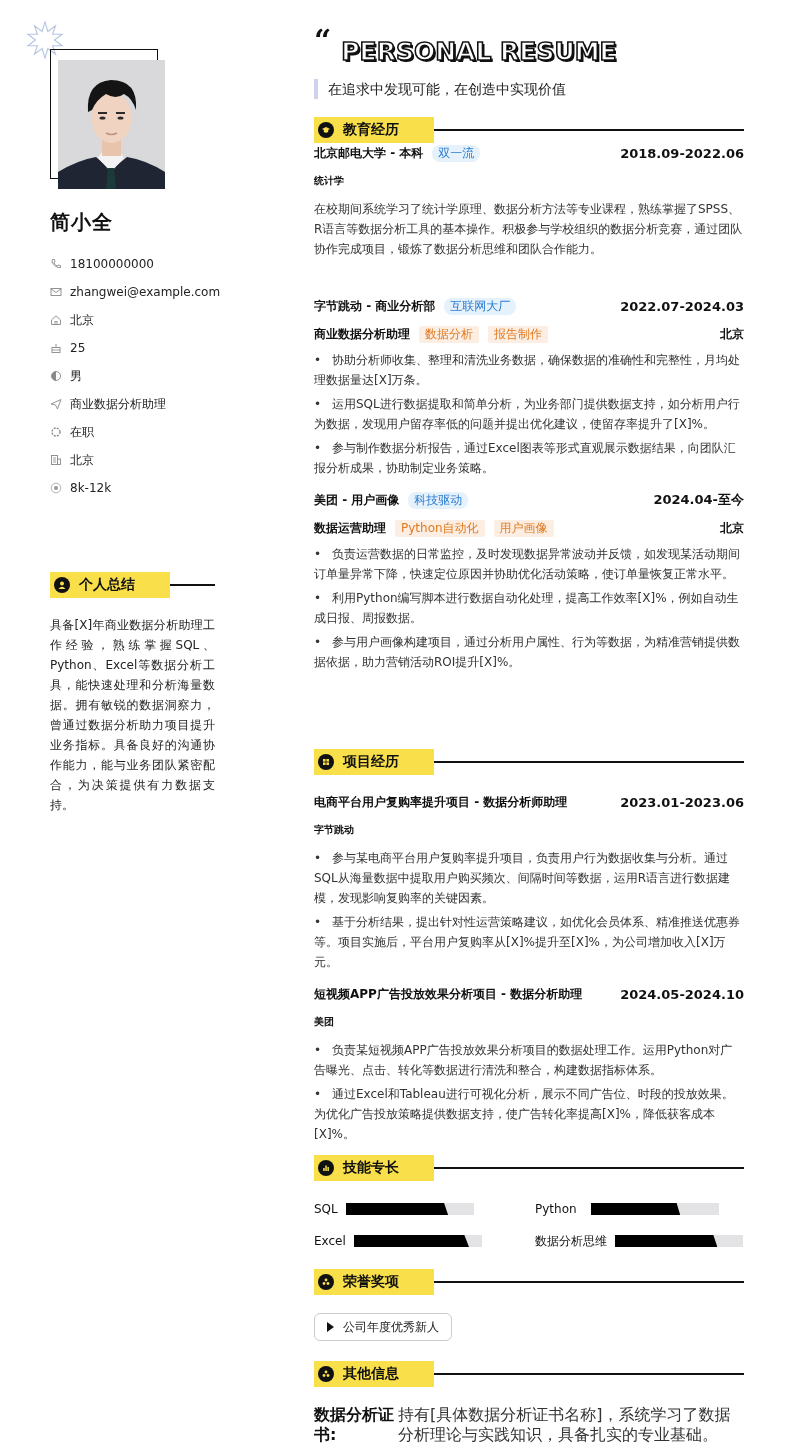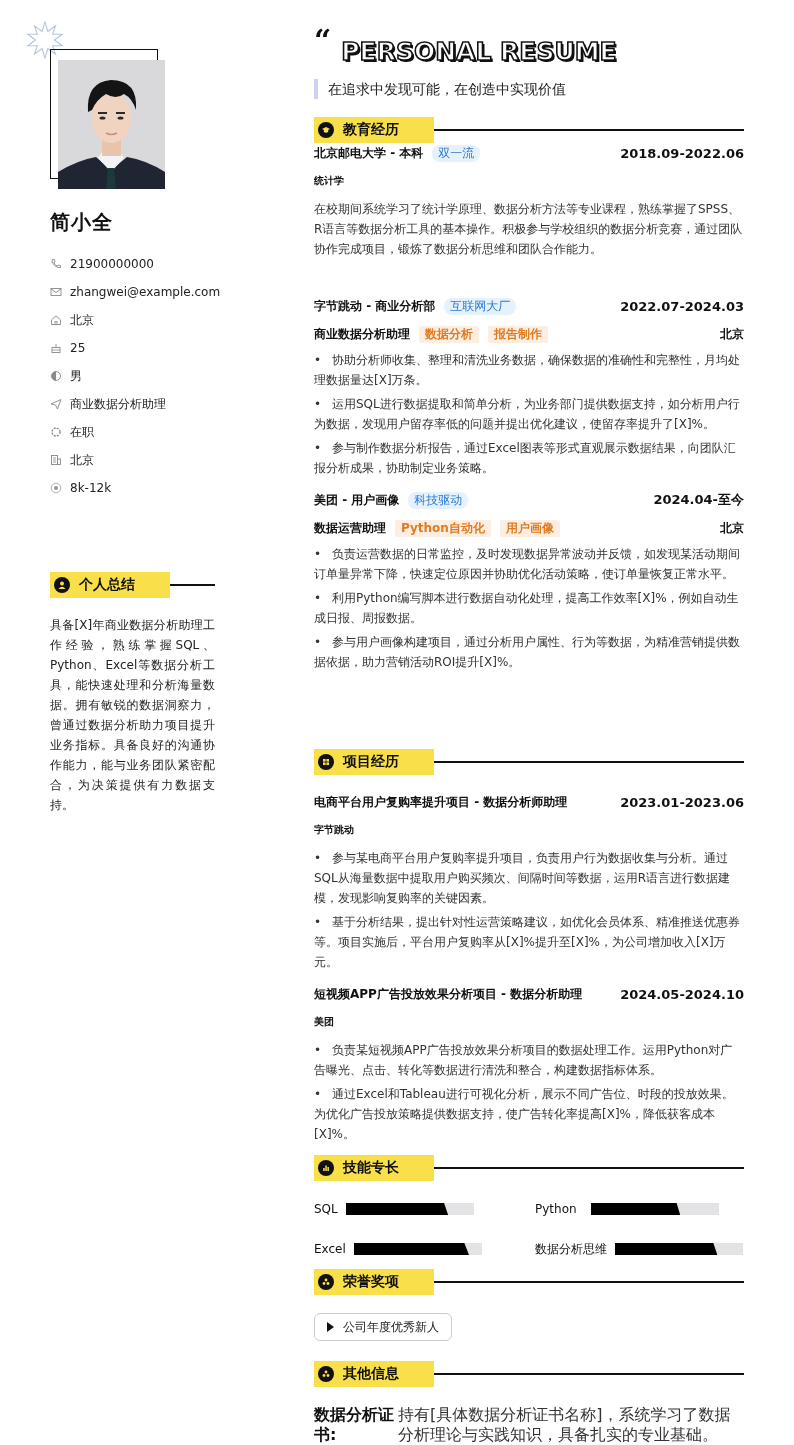--- a/index.html
+++ b/index.html
@@ -34,28 +34,28 @@
   .motto { position: absolute; left: 0; top: 79px; height: 20px; border-left: 4px solid #cdd3ea; padding-left: 10px; font-size: 14px; line-height: 20px; color: #222; }
 
   .section { position: absolute; left: 0; width: 430px; }
   .section .sec-badge { width: 120px; }
 
   .row { display: flex; justify-content: space-between; align-items: center; font-size: 12px; color: #111; height: 20px; }
   .row .left { display: flex; align-items: center; font-weight: bold; }
   .row .right { font-weight: bold; font-size: 13px; }
   .tag { display: inline-block; font-weight: normal; font-size: 12px; padding: 0 6px; height: 17px; line-height: 17px; margin-left: 9px; border-radius: 2px; }
   .tag.blue { background: #e5f1fb; color: #2b7cd0; border-radius: 8px; }
-  .tag.orange { background: #fdeee3; color: #e07b20; font-weight: bold; }
+  .tag.orange { background: #fdeee3; color: #e07b20; }
   .sub { font-size: 10px; font-weight: bold; color: #111; height: 20px; line-height: 20px; }
   .para { font-size: 12px; line-height: 20px; color: #333; }
   .bullets { list-style: none; }
   .bullets li { font-size: 12px; line-height: 20px; color: #333; margin-bottom: 4px; text-indent: 0; }
   .bullets li .dot { display: inline-block; width: 18px; }
 
-  .skills { display: grid; grid-template-columns: 221px 209px; row-gap: 20px; margin-top: 0; text-align: right; }
+  .skills { display: grid; grid-template-columns: 221px 209px; row-gap: 12px; margin-top: 0; text-align: right; }
   .skill { display: flex; align-items: center; height: 20px; font-size: 12px; color: #111; }
   .skill .lbl { margin-right: 8px; }
   .bar { height: 12px; background: #e3e3e6; position: relative; }
   .bar .fill { position: absolute; left: 0; top: 0; height: 12px; background: #000; clip-path: polygon(0 0, 96% 0, 100% 100%, 0 100%); }
 
   .award { display: inline-flex; align-items: center; height: 28px; border: 1px solid #ccc; border-radius: 6px; padding: 0 12px 0 12px; font-size: 12px; color: #222; }
   .award .tri { width: 0; height: 0; border-left: 7px solid #111; border-top: 5px solid transparent; border-bottom: 5px solid transparent; margin-right: 9px; }
 
   .other-row { display: flex; font-size: 16px; line-height: 20px; color: #333; }
   .other-row .k { font-weight: bold; color: #111; width: 84px; flex-shrink: 0; }
@@ -92,21 +92,21 @@
 
   <div class="name">简小全</div>
 
   <ul class="info-list">
     <li class="info-item">
       <span class="ic">
           <svg viewBox="0 0 12 12">
             <path d="M2.5 1.5 L4.5 1.5 L5 3.8 L3.8 4.6 Q5 7.2 7.4 8.2 L8.2 7 L10.5 7.5 L10.5 9.5 Q5 10 2 4 Z" fill="none" stroke="#888" stroke-width="0.9"></path>
           </svg>
         </span>
-      <span>21900000000</span>
+      <span>18100000000</span>
     </li>
     <li class="info-item">
       <span class="ic">
           <svg viewBox="0 0 12 12">
             <rect x="1" y="2.5" width="10" height="7" fill="none" stroke="#888" stroke-width="0.9"></rect>
             <path d="M1 2.8 L6 6.5 L11 2.8" fill="none" stroke="#888" stroke-width="0.9"></path>
           </svg>
         </span>
       <span>zhangwei@example.com</span>
     </li>

